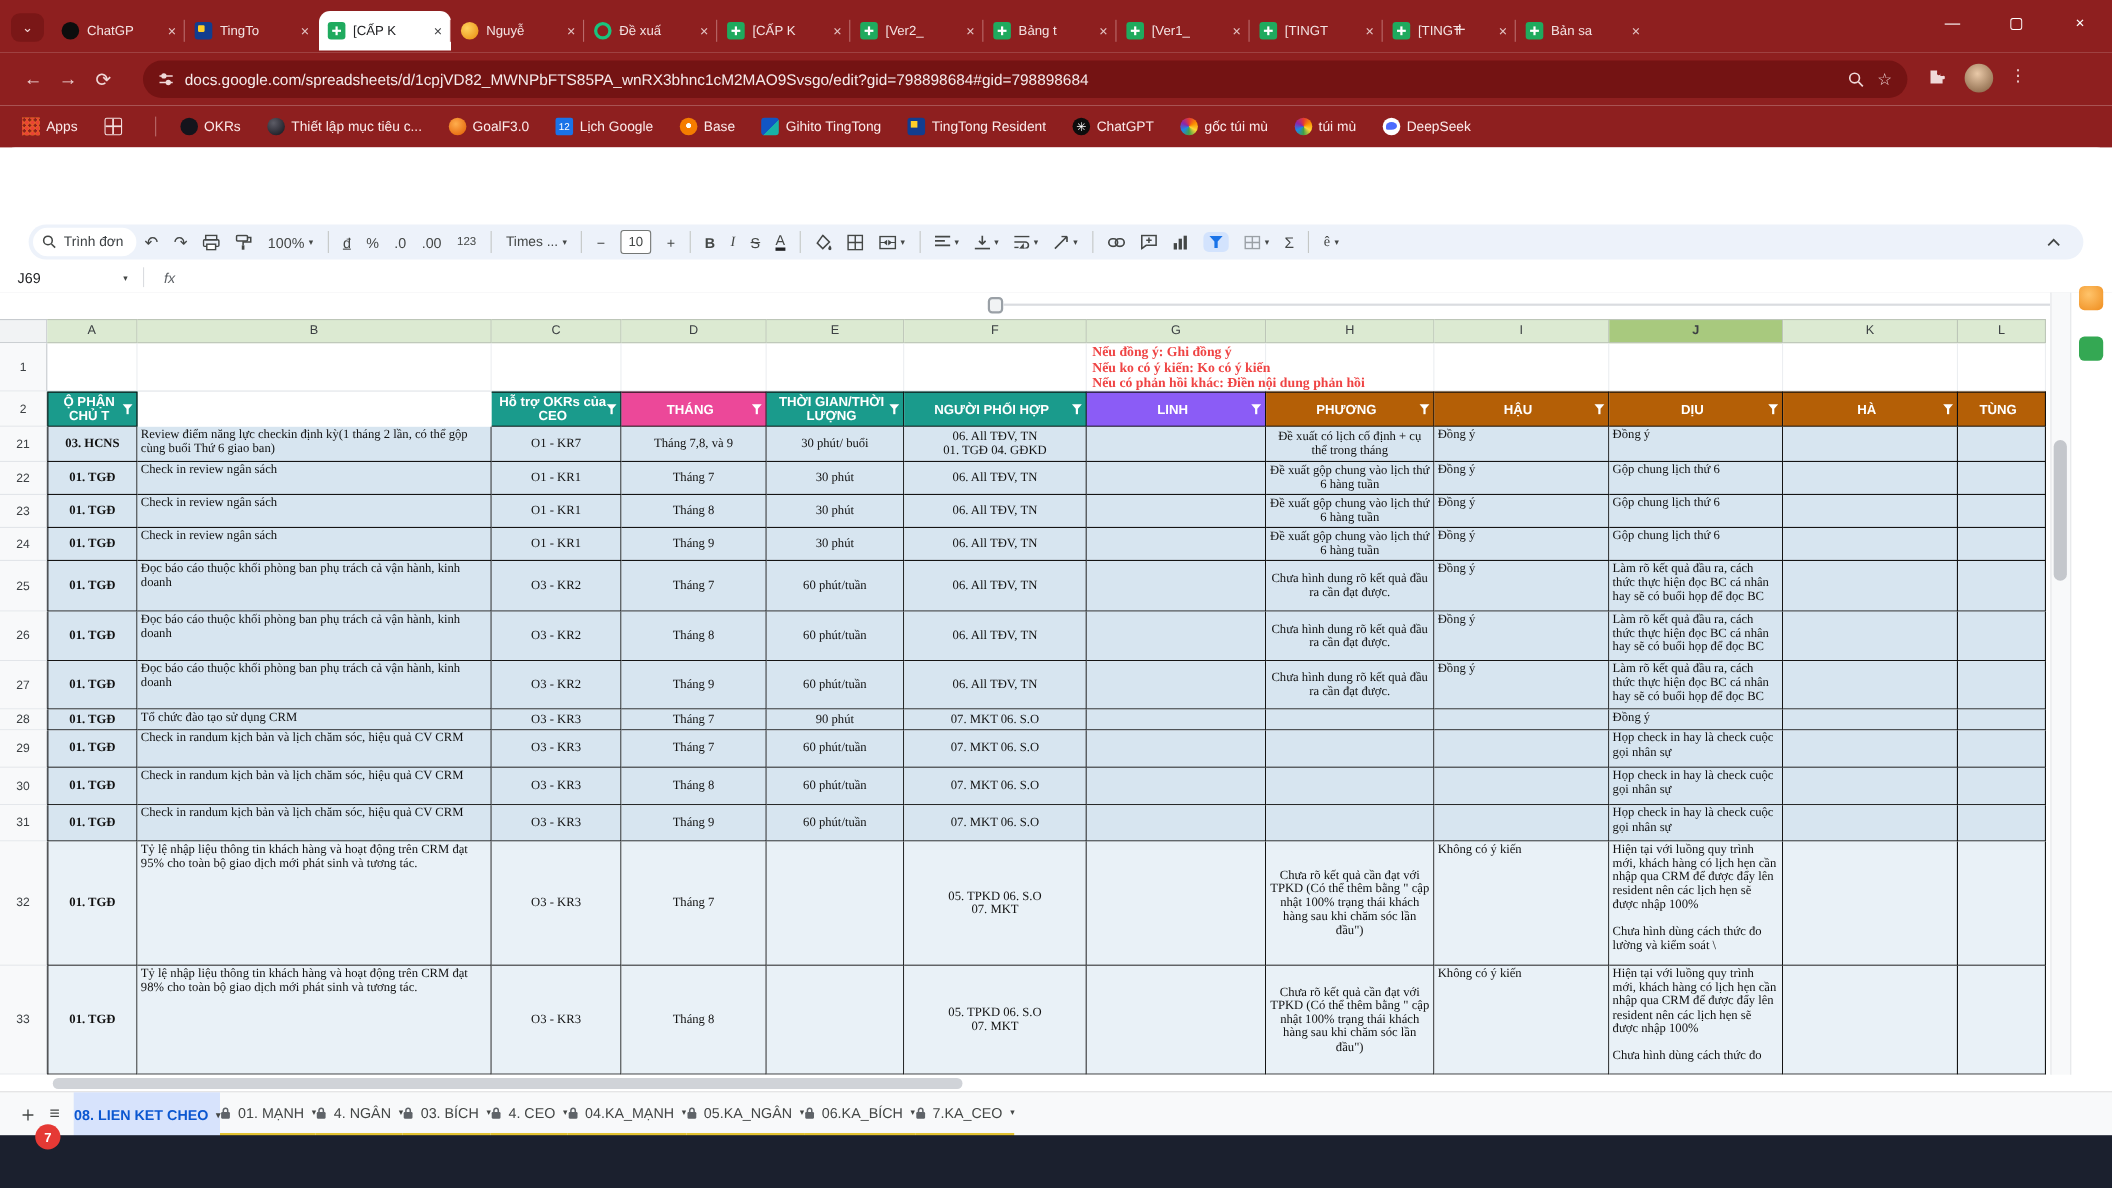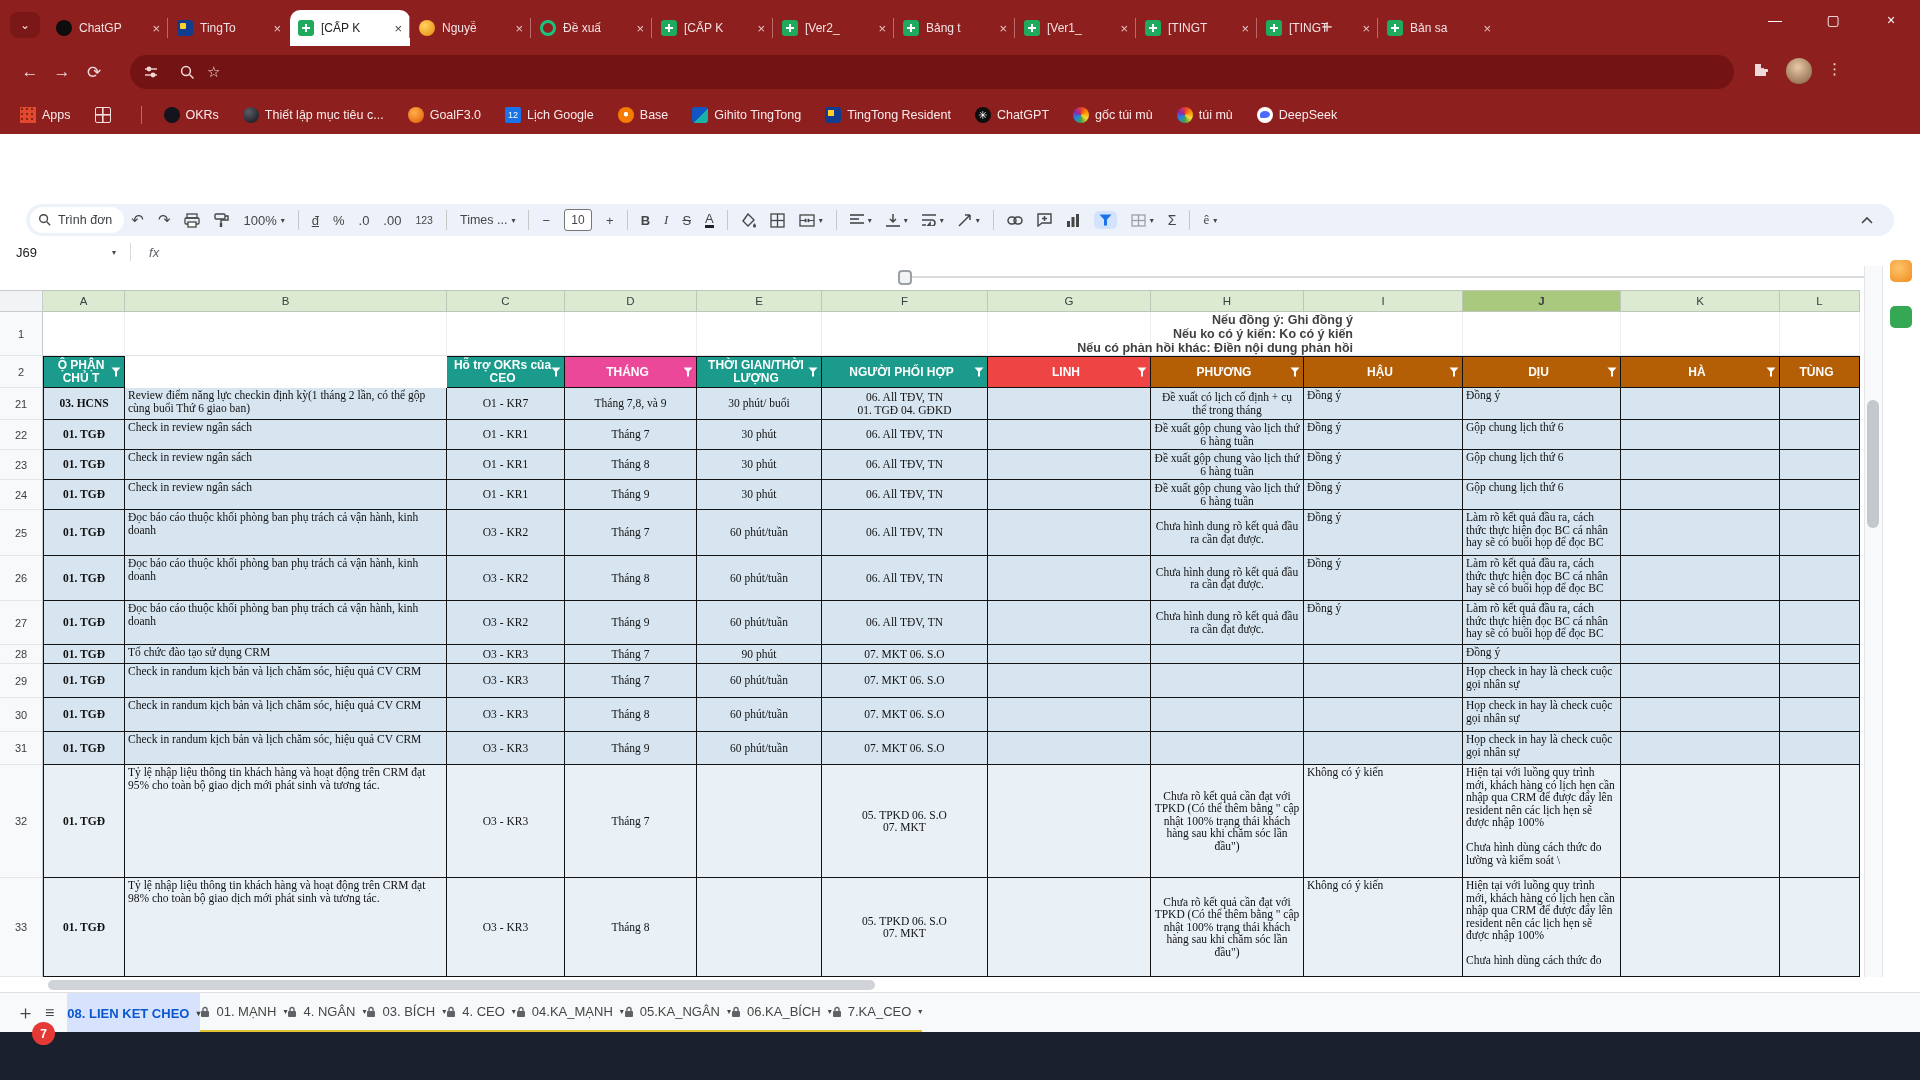--- a/index.html
+++ b/index.html
@@ -97,21 +97,21 @@
     font-size:11px;display:flex;align-items:center;justify-content:center;box-sizing:border-box;position:absolute;}
   .hcell{color:#fff;font-weight:bold;font-size:12px;border:1px solid #101010;border-left:none;border-top:none;
     display:flex;align-items:center;justify-content:center;text-align:center;line-height:13px;padding:0 10px 0 4px;}
   .funnel{position:absolute;right:3px;top:50%;margin-top:-5px;}
   .dcell{font-family:"Liberation Serif",serif;font-size:11.5px;line-height:12.5px;color:#111;
     border-right:1px solid #141414;border-bottom:1px solid #141414;padding:1px 3px;white-space:pre-line;}
   .dcell.c{display:flex;align-items:center;justify-content:center;text-align:center;}
   .dcell.l{display:block;text-align:left;}
   .dcell.b{font-weight:bold;}
   .r1cell{border-right:1px solid #eceef1;border-bottom:1px solid #dfe3e8;}
-  #notes{font-family:Liberation Sans, sans-serif;font-weight:600;font-size:12.5px;line-height:14px;color:#404040;text-align:right;}
+  #notes{font-family:Liberation Serif, serif;font-weight:600;font-size:12.5px;line-height:14px;color:#ef4444;}
   #frozen-handle{width:14px;height:15px;border:2px solid #9aa0a6;border-radius:4px;background:#f1f3f4;box-sizing:border-box;}
   #frozen-line{height:2px;background:#dadce0;}
 
   #vscroll{left:1864px;top:266px;width:18px;height:711px;background:#f8f9fa;border-left:1px solid #e3e5e8;}
   #vthumb{left:1867px;top:400px;width:12px;height:128px;border-radius:6px;background:#c4c7cc;}
   #right-rail{left:1882px;top:266px;width:38px;height:711px;background:#fff;border-left:1px solid #e3e5e8;}
   .rail-ic{left:1890px;width:22px;height:22px;border-radius:5px;}
 
   #hscroll{left:0;top:977px;width:1864px;height:15px;background:#fff;}
   #hthumb{left:48px;top:980px;width:827px;height:10px;border-radius:5px;background:#d0d3d8;}
@@ -215,20 +215,21 @@
     <span class="tool-ic" style="margin:0 10px 0 14px">
       <svg width="14" height="14" viewBox="0 0 14 14">
           <g stroke="#f0d9d9" stroke-width="1.4" fill="none">
       <line x1="1" y1="4" x2="13" y2="4"></line>
             <line x1="1" y1="10" x2="13" y2="10"></line>
       <circle cx="5" cy="4" r="1.7" fill="#f0d9d9"></circle>
             <circle cx="9" cy="10" r="1.7" fill="#f0d9d9"></circle>
           </g>
         </svg>
       </span>
+    <span class="url" style="flex:1">docs.google.com/spreadsheets/d/1cpjVD82_MWNPbFTS85PA_wnRX3bhnc1cM2MAO9Svsgo/edit?gid=798898684#gid=798898684</span>
     <span class="tool-ic" style="margin:0 12px">
       <svg width="15" height="15" viewBox="0 0 15 15">
           <circle cx="6" cy="6" r="4.4" fill="none" stroke="#f0d9d9" stroke-width="1.5"></circle>
           <line x1="9.5" y1="9.5" x2="13.5" y2="13.5" stroke="#f0d9d9" stroke-width="1.5"></line>
         </svg>
       </span>
     <span class="tool-ic" style="margin-right:14px;font-size:15px">☆</span>
   </div>
   <span class="abs tool-ic" style="right:152px;top:62px">
     <svg width="17" height="17" viewBox="0 0 17 17">
@@ -610,21 +611,21 @@
         </span>
       </div>
       <div class="cell hcell" style="left: 822px; top: 90px; width: 166px; height: 32px; background: rgb(26, 155, 140); border-top: 1px solid rgb(16, 16, 16);">
         <span>NGƯỜI PHỐI HỢP</span>
         <span class="funnel">
           <svg width="10" height="10" viewBox="0 0 10 10">
             <path d="M0.5 0.5h9L6 4.5v5H4v-5z" fill="#fff"></path>
           </svg>
         </span>
       </div>
-      <div class="cell hcell" style="left: 988px; top: 90px; width: 163px; height: 32px; background: #ef4444; border-top: 1px solid rgb(16, 16, 16);">
+      <div class="cell hcell" style="left: 988px; top: 90px; width: 163px; height: 32px; background: #8b5cf6; border-top: 1px solid rgb(16, 16, 16);">
         <span>LINH</span>
         <span class="funnel">
           <svg width="10" height="10" viewBox="0 0 10 10">
             <path d="M0.5 0.5h9L6 4.5v5H4v-5z" fill="#fff"></path>
           </svg>
         </span>
       </div>
       <div class="cell hcell" style="left: 1151px; top: 90px; width: 153px; height: 32px; background: rgb(180, 95, 6); border-top: 1px solid rgb(16, 16, 16);">
         <span>PHƯƠNG</span>
         <span class="funnel">

